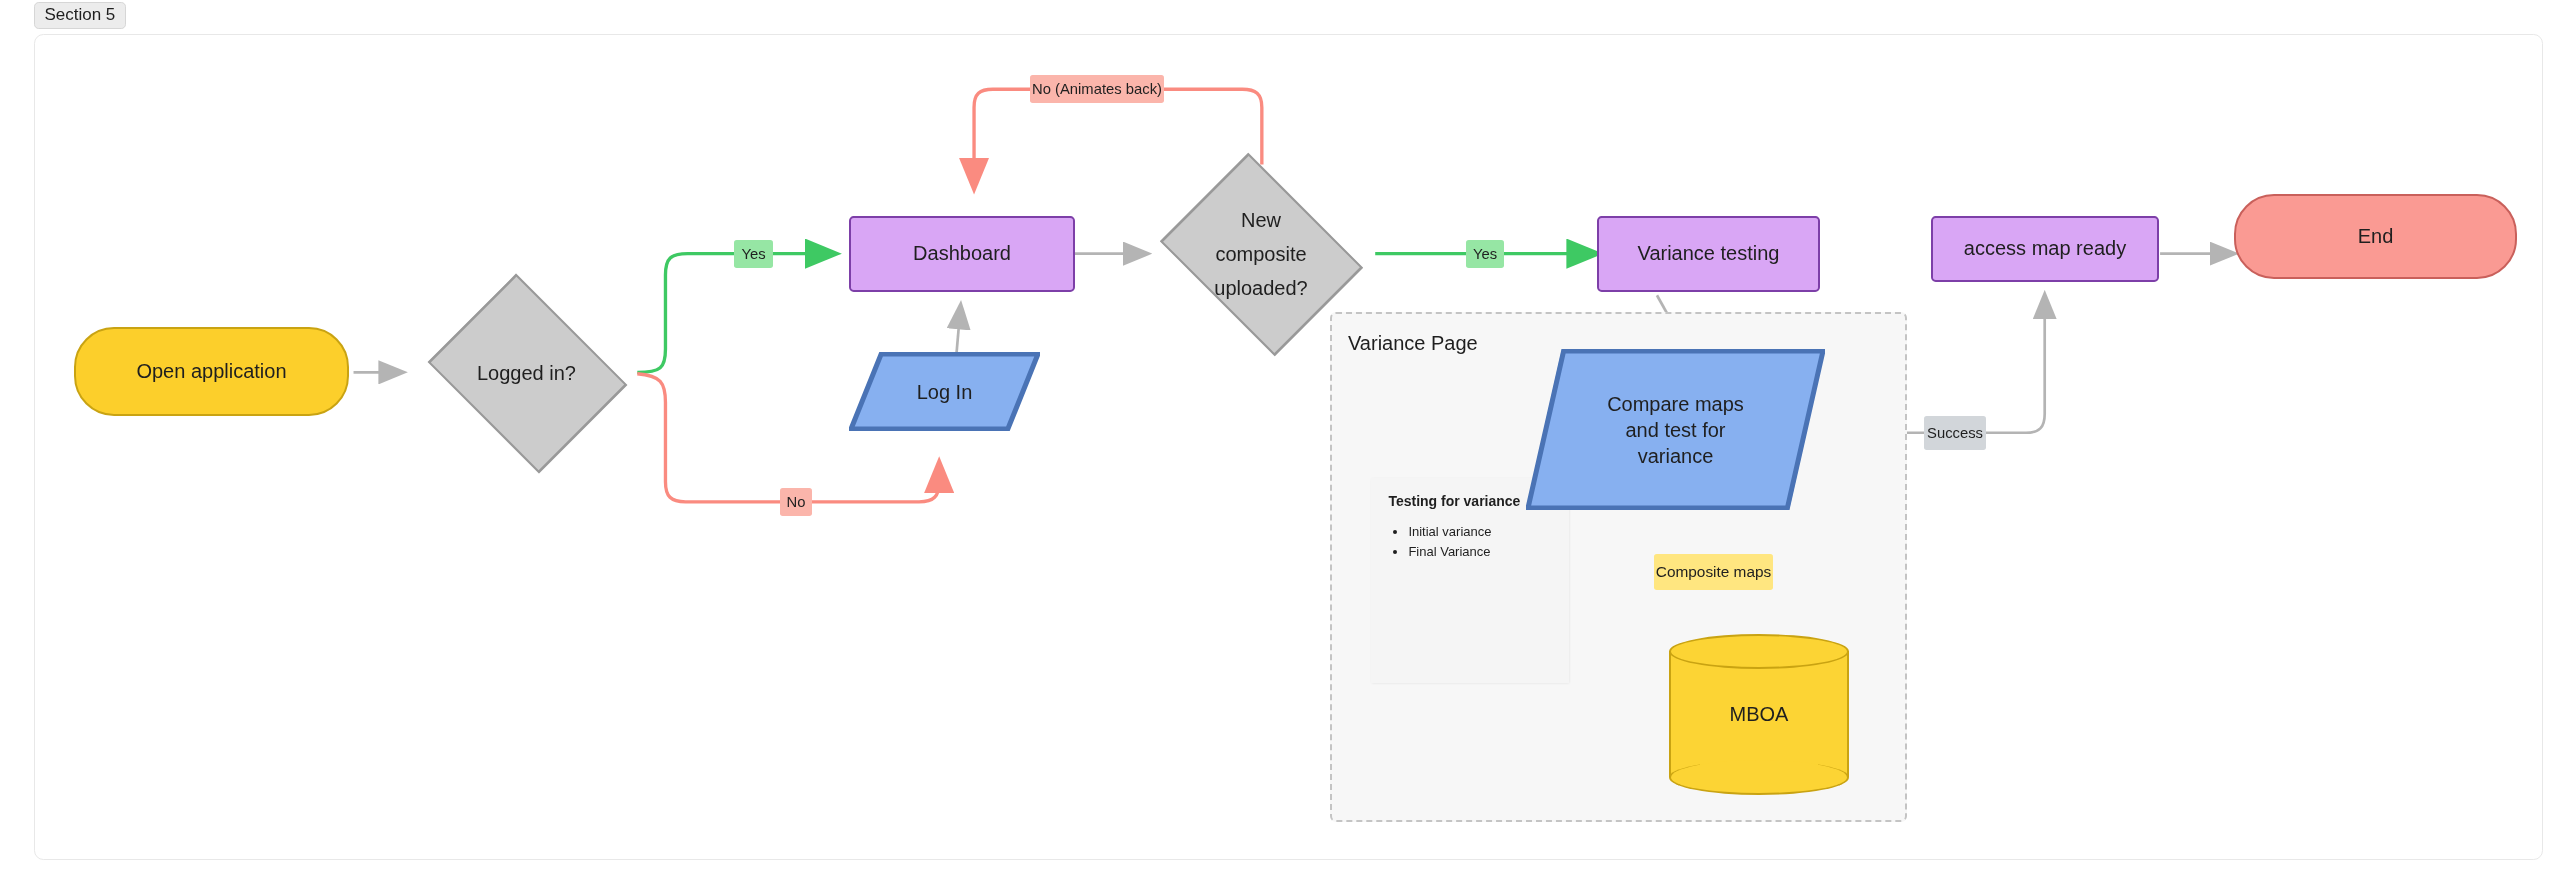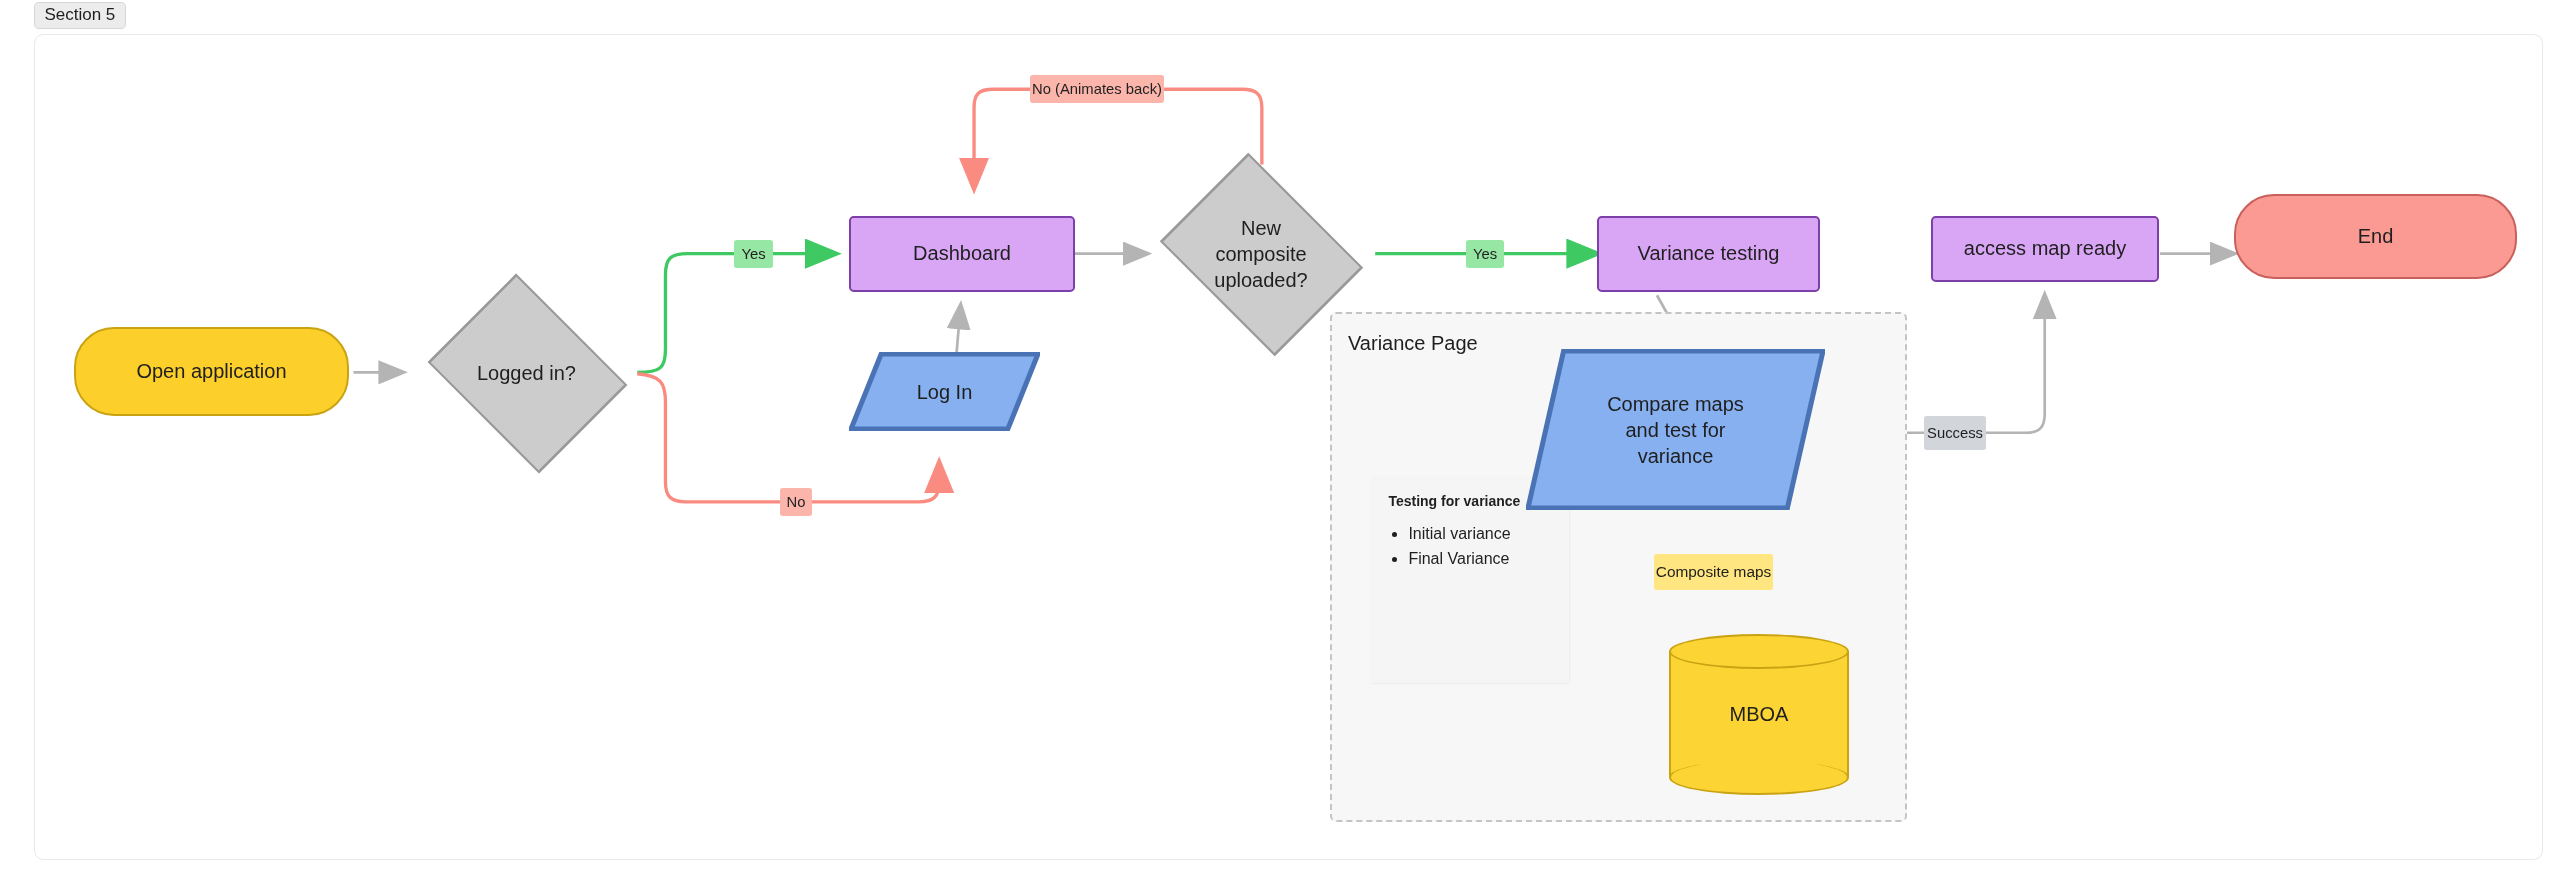--- a/index.html
+++ b/index.html
@@ -96,20 +96,21 @@
     left: 0; top: 0;
     width: 100%;
     height: 100%;
     display: flex;
     align-items: center;
     justify-content: center;
     text-align: center;
     font-size: 20px;
     line-height: 1.3;
     color: #1f1f1f;
+    gap: 8px;
   }
 
   
   .para-wrap {
     position: absolute;
     z-index: 20;
   }
   .para-shape {
     position: absolute;
     left: 0; top: 0;
@@ -179,21 +180,21 @@
     font-size: 14px;
     font-weight: bold;
     color: #1f1f1f;
     margin-bottom: 13.4px;
   }
   .note-list {
     margin: 0;
     padding-left: 20px;
   }
   .note-list li {
-    font-size: 16px;
+    font-size: 13px;
     color: #1f1f1f;
     line-height: 1.55;
   }
 
   
   .cyl-wrap { position: absolute; z-index: 20; }
   .cyl-body {
     position: absolute;
     left: 0;
     top: 17.4px;

